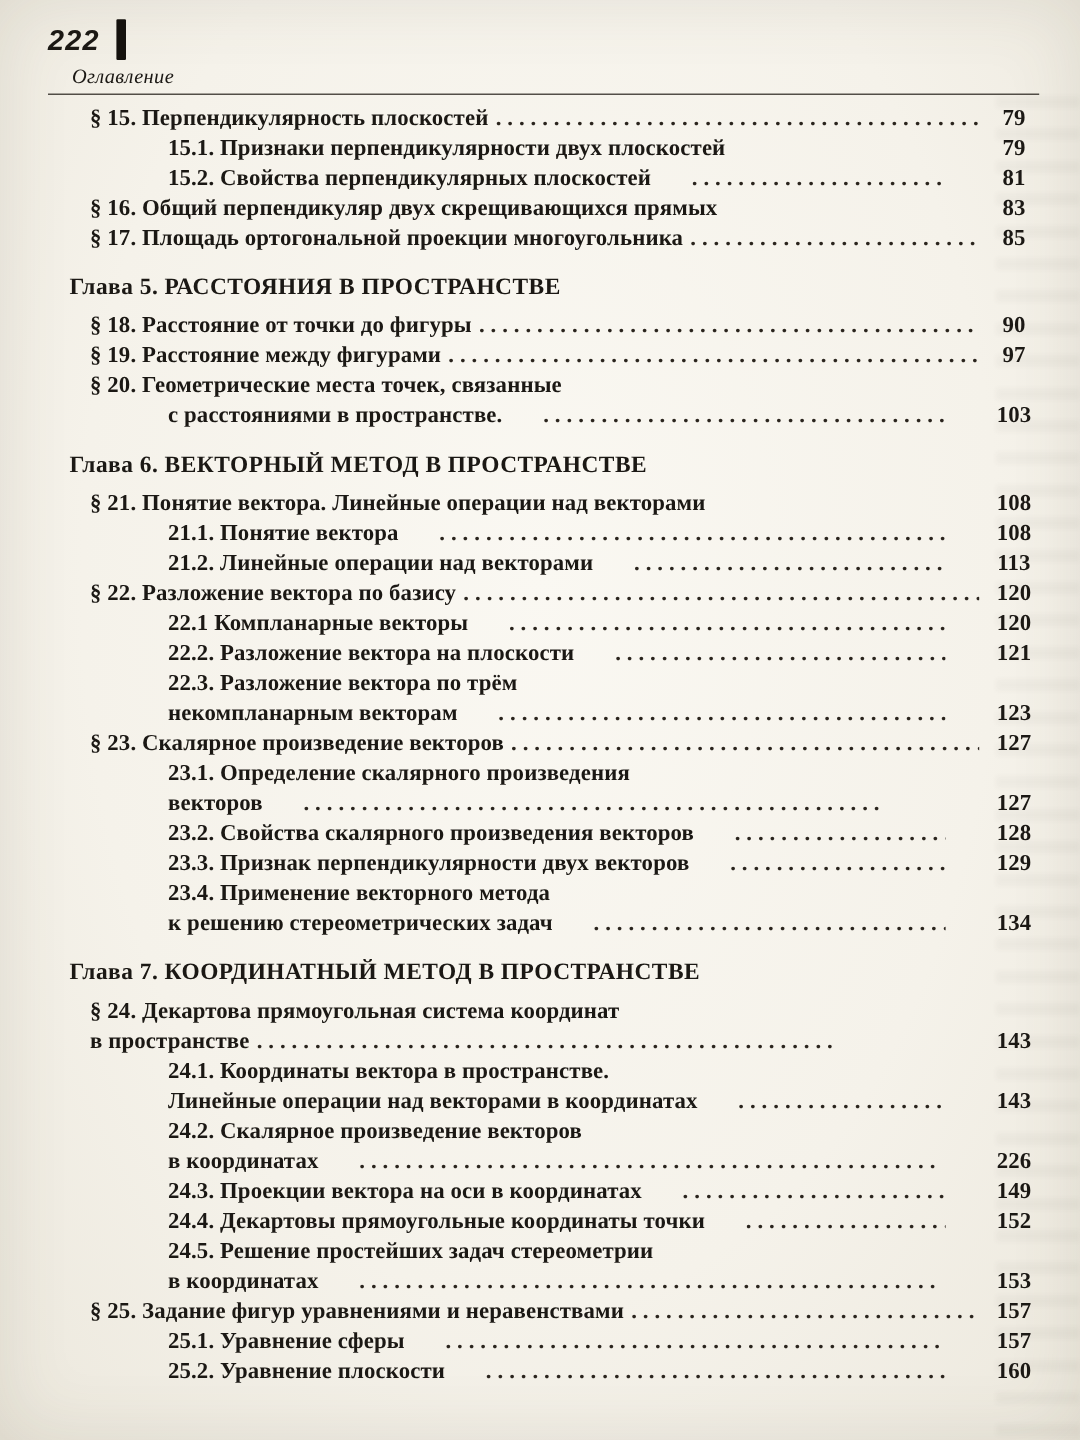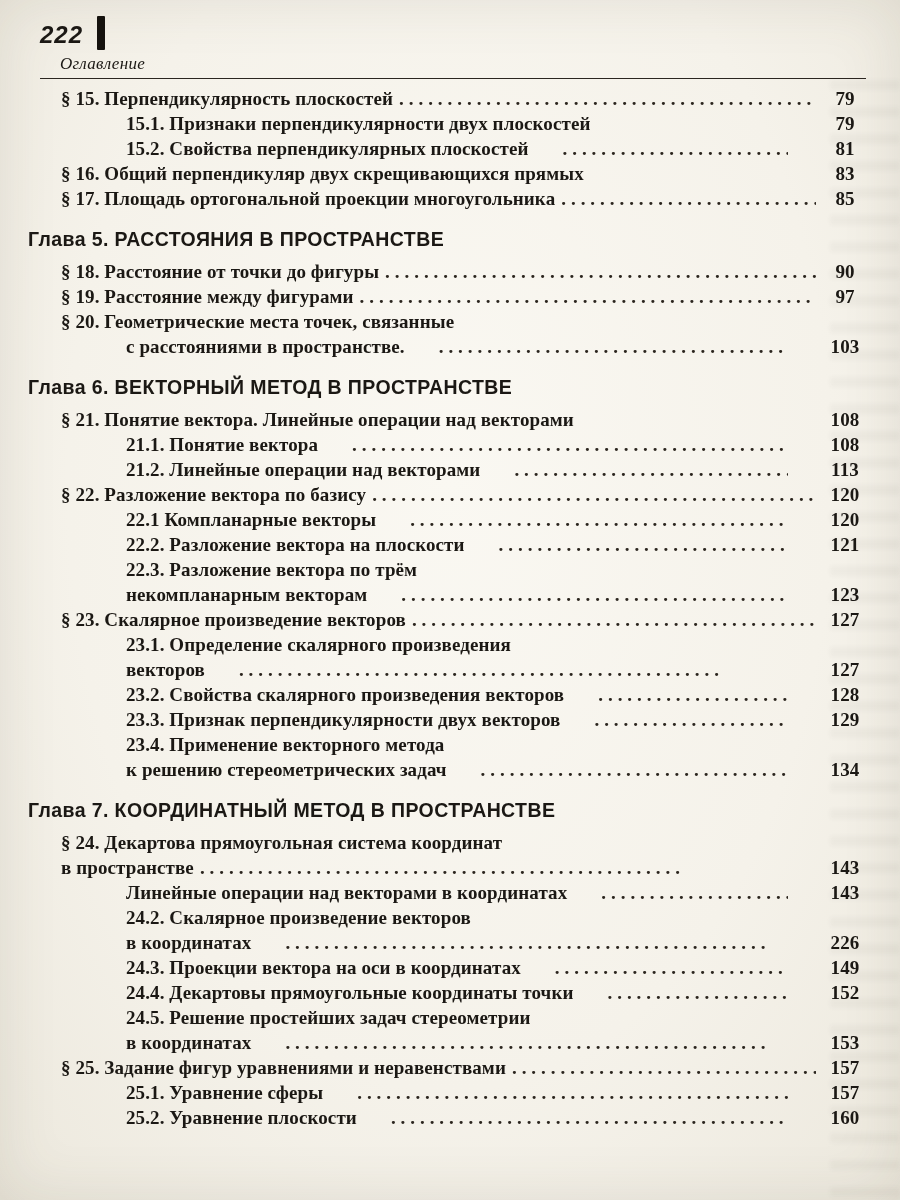--- a/index.html
+++ b/index.html
@@ -48,37 +48,37 @@
     margin:2px 0 4px 20px;
     letter-spacing:.3px;
   }
   .head-rule{
     height:0;border-top:1.6px solid #2b2username620;border-top:1.6px solid #2b2620;
     margin-top:3px;
   }
 
   
   .toc{
-    position:absolute;top:86px;left:28px;right:32px;
+    position:absolute;top:86px;left:42px;right:32px;
     font-size:19px;
     font-weight:600;
     line-height:25px;
     letter-spacing:.1px;
   }
   .toc-line{display:flex;align-items:baseline;}
   .toc-line .t{white-space:pre-wrap;}
   .ind0{padding-left:0;}
   .ind1{padding-left:33px;}
   .ind2{padding-left:98px;gap:28px;}
   .chapter{
-    font-family:Liberation Sans, sans-serif;
+    font-family:Liberation Serif, serif;
     font-weight:bold;
     font-size:19.5px;
     letter-spacing:.4px;
-    margin:16px 0 7px 0;
+    margin:16px 0 7px 16px;
   }
   .leader{
     flex:1;
     overflow:hidden;
     white-space:nowrap;
     margin:0 6px;
     min-width:8px;
   }
   .leader.dots::after{
     content:" .  .  .  .  .  .  .  .  .  .  .  .  .  .  .  .  .  .  .  .  .  .  .  .  .  .  .  .  .  .  .  .  .  .  .  .  .  .  .  .  .  .  .  .  .  .  .  .  .  .";
@@ -230,20 +230,23 @@
       </div>
       <div class="toc-line ind1 entry">
         <span class="t">§ 24. Декартова прямоугольная система координат</span>
       </div>
       <div class="toc-line ind1 entry">
         <span class="t">в пространстве</span>
         <span class="leader dots"></span>
         <span class="pg">143</span>
       </div>
       <div class="toc-line ind2 entry">
+        <span class="t">24.1. Координаты вектора в пространстве.</span>
+      </div>
+      <div class="toc-line ind2 entry">
         <span class="t">Линейные операции над векторами в координатах</span>
         <span class="leader dots"></span>
         <span class="pg">143</span>
       </div>
       <div class="toc-line ind2 entry">
         <span class="t">24.2. Скалярное произведение векторов</span>
       </div>
       <div class="toc-line ind2 entry">
         <span class="t">в координатах</span>
         <span class="leader dots"></span>

